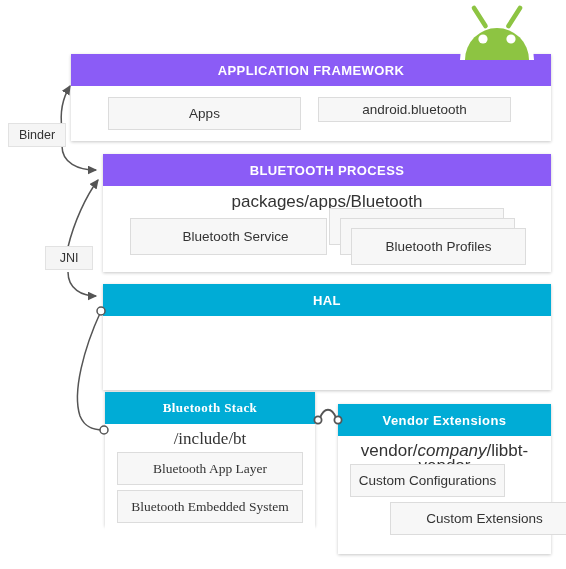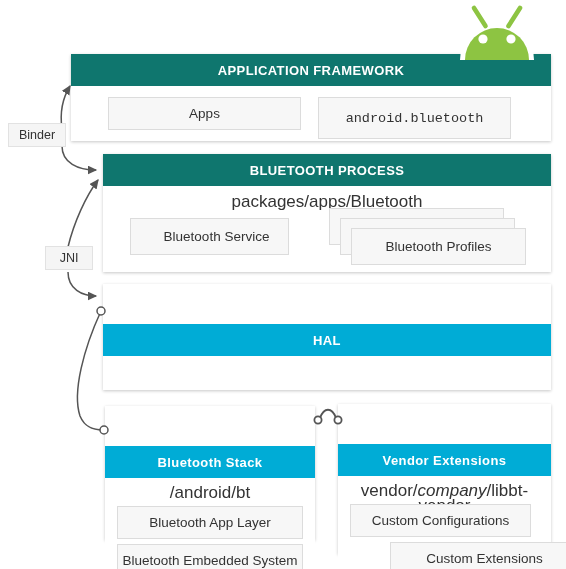--- a/index.html
+++ b/index.html
@@ -31,22 +31,22 @@
     box-sizing: border-box;
     width: 100%;
     color: #ffffff;
     font-weight: bold;
     text-align: center;
     letter-spacing: 0.4px;
     display: flex;
     align-items: center;
     justify-content: center;
   }
-  .hdr-blue { background: #0f766e; }
-  .hdr-cyan { background: #00acd6; margin-top: 40px; }
+  .hdr-blue { background: #8b5cf6; }
+  .hdr-cyan { background: #00acd6; }
 
   .panel-body {
     box-sizing: border-box;
     width: 100%;
     background: #ffffff;
     position: relative;
   }
 
   .path-label {
     text-align: center;
@@ -131,59 +131,59 @@
 
       <circle cx="31" cy="41" r="4.6" fill="#ffffff"></circle>
       <circle cx="59" cy="41" r="4.6" fill="#ffffff"></circle>
     </svg>
   </div>
 
   <div class="panel" style="left:71px; top:54px; width:480px; height:87px;">
     <div class="panel-header hdr-blue" style="height:32px; font-size:13px;">APPLICATION FRAMEWORK</div>
     <div class="panel-body" style="height:55px;">
       <div class="chip" style="position:absolute; left:37px; top:11px; width:193px; height:33px;">Apps</div>
-      <div class="chip" style="position:absolute; left:247px; top:11px; width:193px; height:42px;font-family:Liberation Mono, monospace;">android.bluetooth</div>
+      <div class="chip" style="position:absolute; left:247px; top:11px; width:193px; height:25px;">android.bluetooth</div>
     </div>
   </div>
 
   <div class="panel" style="left:103px; top:154px; width:448px; height:118px;">
     <div class="panel-header hdr-blue" style="height:32px; font-size:13px;">BLUETOOTH PROCESS</div>
     <div class="panel-body" style="height:86px;">
       <div class="path-label" style="padding-top:8px;">packages/apps/Bluetooth</div>
 
-      <div class="chip" style="position:absolute; left:27px; top:32px; width:159px; height:37px;padding-left:14px;">Bluetooth Service</div>
+      <div class="chip" style="position:absolute; left:27px; top:32px; width:197px; height:37px;padding-left:14px;">Bluetooth Service</div>
 
       <div class="stack" style="left:226px; top:22px; width:196px; height:62px;">
         <div class="stack-card" style="left:0px;  top:0px;  width:175px; height:37px;"></div>
         <div class="stack-card" style="left:11px; top:10px; width:175px; height:37px;"></div>
         <div class="stack-card" style="left:22px; top:20px; width:175px; height:37px; display:flex; align-items:center; justify-content:center; color:#333333; font-size:13.5px;">Bluetooth Profiles</div>
       </div>
     </div>
   </div>
 
   <div class="panel" style="left:103px; top:284px; width:448px; height:106px;">
     <div class="panel-header hdr-cyan" style="height:32px; font-size:13px;">HAL</div>
   </div>
 
-  <div class="panel" style="left:105px; top:406px; width:210px; height:134px;">
+  <div class="panel" style="left:105px; top:392px; width:210px; height:134px;font-family:Liberation Serif, serif;">
     <div class="panel-header hdr-cyan" style="height:32px; font-size:13px;">Bluetooth Stack</div>
     <div class="panel-body" style="height:118px;">
-      <div class="path-label" style="padding-top:7px;">/android/bt</div>
+      <div class="path-label" style="padding-top:7px;">/include/bt</div>
       <div class="chip" style="position:absolute; left:12px; top:28px; width:186px; height:33px;">Bluetooth App Layer</div>
       <div class="chip" style="position:absolute; left:12px; top:66px; width:186px; height:33px;">Bluetooth Embedded System</div>
     </div>
   </div>
 
   <div class="panel" style="left:338px; top:404px; width:213px; height:150px;">
     <div class="panel-header hdr-cyan" style="height:32px; font-size:13px;">Vendor Extensions</div>
     <div class="panel-body" style="height:118px;">
       <div class="path-label" style="padding-top:7px;">
         <span>vendor/</span><span class="ital">company</span><span>/libbt-vendor</span>
       </div>
-      <div class="chip" style="position:absolute; left:12px; top:28px; width:181px; height:33px;">Custom Configurations</div>
+      <div class="chip" style="position:absolute; left:12px; top:28px; width:155px; height:33px;">Custom Configurations</div>
       <div class="chip" style="position:absolute; left:12px; top:66px; width:189px; height:33px;margin-left:40px;">Custom Extensions</div>
     </div>
   </div>
 
   <svg id="connectors" viewBox="0 0 566 569" xmlns="http://www.w3.org/2000/svg">
     <defs>
       <marker id="arrowhead" markerWidth="7" markerHeight="7" refX="5.6" refY="3" orient="auto" markerUnits="strokeWidth">
         <path d="M0,0 L6.4,3 L0,6 z" fill="#555555"></path>
       </marker>
     </defs>

